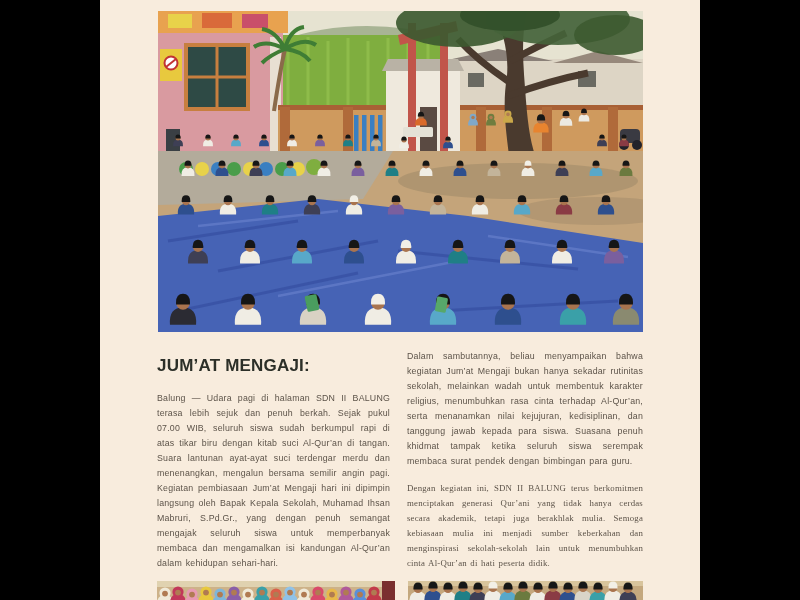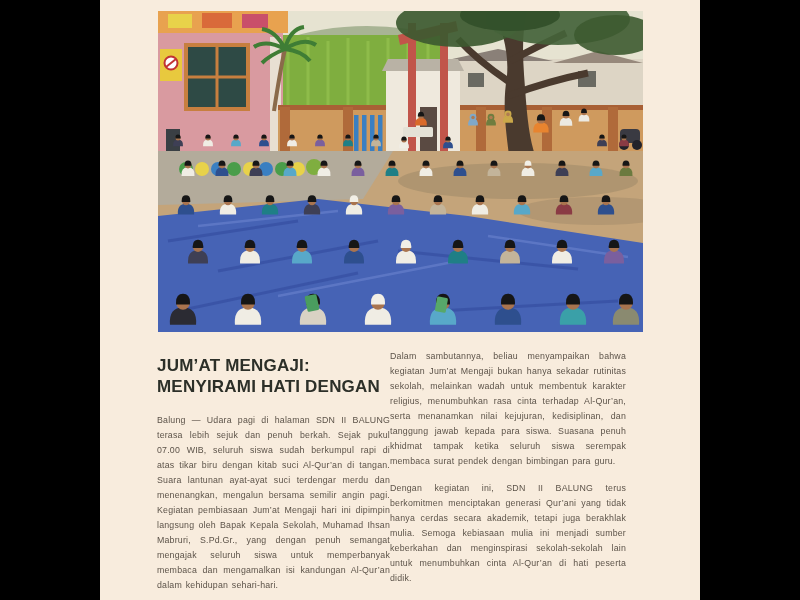--- a/index.html
+++ b/index.html
@@ -8,37 +8,37 @@
   .stage { position:relative; width:800px; height:600px; background:#000; overflow:hidden; }
   .page {
     position:absolute; left:100px; top:0; width:600px; height:600px;
     background:#f8ecdd; overflow:hidden;
   }
   .photo-main {
     margin:11px auto 0 auto; width:485px; height:321px; overflow:hidden;
     background:#c2a27b;
   }
   .columns {
-    margin:17px 57px 0 57px; display:flex; align-items:flex-start;
+    margin:17px 57px 0 57px; display:flex; gap:17px; align-items:flex-start;
   }
   .col-left { width:233px; flex:0 0 233px; }
   .col-right { width:236px; flex:0 0 236px; }
   .article-title {
     margin-top:6px;
     color:#2c2f28; font-weight:bold; font-size:17px; line-height:21.3px;
     letter-spacing:0.2px;
   }
   .article-title .tline { white-space:nowrap; }
   .body-par {
     color:#5c5349; font-size:8.8px; line-height:15px;
     letter-spacing:0.2px; word-spacing:1.1px;
     text-align:justify;
   }
   .col-left .body-par { margin-top:15px; }
-  .col-right .body-par.second { margin-top:12px; }
+  .col-right .body-par.second { margin-top:12px;font-family:Liberation Serif, serif; }
   .photos-row {
     margin:10px 57px 0 57px; display:flex; gap:13px;
   }
   .photo-small { height:120px; overflow:hidden; background:#cdb289; }
   .photo-small.left { width:238px; }
   .photo-small.right { width:235px; }
   svg { display:block; }
 </style>
 </head>
 <body>
@@ -229,21 +229,20 @@
 
         <rect x="148" y="284" width="12" height="16" rx="1.5" fill="#4a9d5f" transform="rotate(-12 154 292)"></rect>
         <rect x="278" y="286" width="11" height="15" rx="1.5" fill="#57a86a" transform="rotate(10 283 293)"></rect>
       </svg>
     </div>
 
     <div class="columns">
       <div class="col-left">
         <div class="article-title">
           <div class="tline">JUM’AT MENGAJI:</div>
-          <div class="tline">MENYIRAMI HATI DENGAN</div>
         </div>
         <p class="body-par">Balung — Udara pagi di halaman SDN II BALUNG terasa lebih sejuk dan penuh berkah. Sejak pukul 07.00 WIB, seluruh siswa sudah berkumpul rapi di atas tikar biru dengan kitab suci Al-Qur’an di tangan. Suara lantunan ayat-ayat suci terdengar merdu dan menenangkan, mengalun bersama semilir angin pagi. Kegiatan pembiasaan Jum’at Mengaji hari ini dipimpin langsung oleh Bapak Kepala Sekolah, Muhamad Ihsan Mabruri, S.Pd.Gr., yang dengan penuh semangat mengajak seluruh siswa untuk memperbanyak membaca dan mengamalkan isi kandungan Al-Qur’an dalam kehidupan sehari-hari.</p>
       </div>
       <div class="col-right">
         <p class="body-par">Dalam sambutannya, beliau menyampaikan bahwa kegiatan Jum’at Mengaji bukan hanya sekadar rutinitas sekolah, melainkan wadah untuk membentuk karakter religius, menumbuhkan rasa cinta terhadap Al-Qur’an, serta menanamkan nilai kejujuran, kedisiplinan, dan tanggung jawab kepada para siswa. Suasana penuh khidmat tampak ketika seluruh siswa serempak membaca surat pendek dengan bimbingan para guru.</p>
         <p class="body-par second">Dengan kegiatan ini, SDN II BALUNG terus berkomitmen menciptakan generasi Qur’ani yang tidak hanya cerdas secara akademik, tetapi juga berakhlak mulia. Semoga kebiasaan mulia ini menjadi sumber keberkahan dan menginspirasi sekolah-sekolah lain untuk menumbuhkan cinta Al-Qur’an di hati peserta didik.</p>
       </div>
     </div>
 
     <div class="photos-row">

